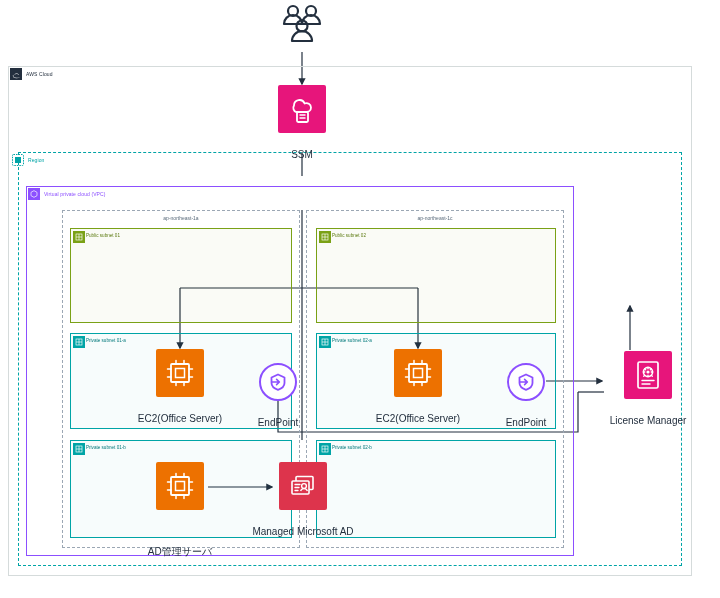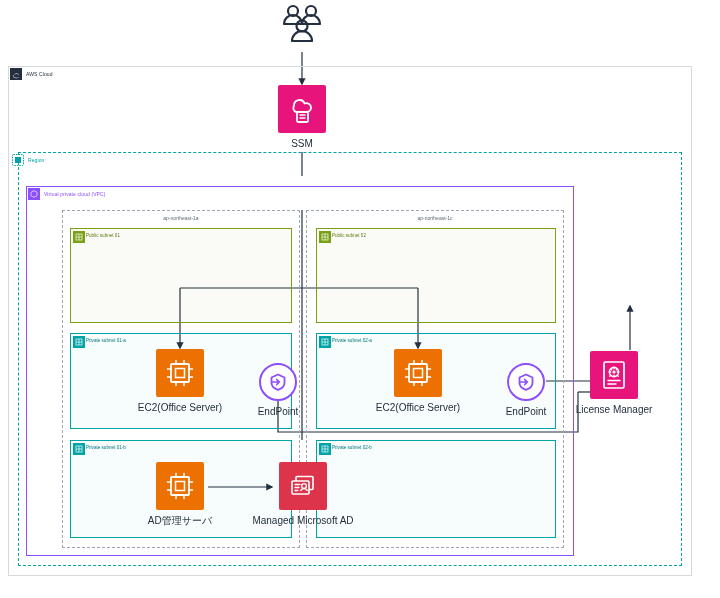--- a/index.html
+++ b/index.html
@@ -114,21 +114,21 @@
   
   .node {
     position: absolute;
     display: flex;
     flex-direction: column;
     align-items: center;
     width: 120px;
     margin-left: -60px;
   }
   .node .caption {
-    margin-top: 5px;
+    margin-top: 16px;
     font-size: 10px;
     line-height: 12px;
     text-align: center;
     color: #232f3e;
     white-space: nowrap;
   }
   .icon-sq {
     width: 48px;
     height: 48px;
     border-radius: 2px;
@@ -346,21 +346,21 @@
   <div class="node" style="left:526px; top:363px;">
     <div class="icon-circle">
       <svg width="20" height="20" viewBox="0 0 20 20">
         <path d="M10 2.5 L16.5 5.5 V11 c0 3.5-3 5.6-6.5 6.8 C6.5 16.6 3.5 14.5 3.5 11 V5.5 z" fill="none" stroke="#8c4fff" stroke-width="1.8" stroke-linejoin="round"></path>
         <path d="M4 10 h7 M8.6 7.4 L11.4 10 L8.6 12.6" fill="none" stroke="#8c4fff" stroke-width="1.6" stroke-linecap="round" stroke-linejoin="round"></path>
       </svg>
     </div>
     <div class="caption">EndPoint</div>
   </div>
 
-  <div class="node" style="left:180px; top:462px;">
+  <div class="node" style="left:180px; top:462px;gap:20px;">
     <div class="icon-sq" style="background:#ed7100;">
       <svg width="34" height="34" viewBox="0 0 34 34">
         <rect x="8" y="8" width="18" height="18" rx="1" fill="none" stroke="#fff" stroke-width="1.8"></rect>
         <rect x="12.5" y="12.5" width="9" height="9" fill="none" stroke="#fff" stroke-width="1.5"></rect>
         <path d="M13 8 V4.5 M21 8 V4.5 M13 26 v3.5 M21 26 v3.5 M8 13 H4.5 M8 21 H4.5 M26 13 h3.5 M26 21 h3.5" stroke="#fff" stroke-width="1.5" stroke-linecap="round"></path>
       </svg>
     </div>
     <div class="caption">AD管理サーバ</div>
   </div>
 
@@ -371,21 +371,21 @@
         <rect x="6" y="12" width="17" height="13" rx="1" fill="#dd344c" stroke="#fff" stroke-width="1.6"></rect>
         <circle cx="18" cy="17" r="2.4" fill="none" stroke="#fff" stroke-width="1.4"></circle>
         <path d="M14.6 22 a3.6 3.6 0 0 1 6.8 0" fill="none" stroke="#fff" stroke-width="1.3"></path>
         <path d="M9 15.5 h5 M9 18.5 h4 M9 21.5 h3" stroke="#fff" stroke-width="1.3" stroke-linecap="round"></path>
       </svg>
     </div>
     <div class="caption">Managed Microsoft AD</div>
   </div>
 
 
-  <div class="node" style="left:614px; top:351px;justify-content:space-between;">
+  <div class="node" style="left:648px; top:351px;justify-content:space-between;">
     <div class="icon-sq" style="background:#e7157b;">
       <svg width="36" height="36" viewBox="0 0 36 36">
         <rect x="8" y="5" width="20" height="26" rx="1.5" fill="none" stroke="#fff" stroke-width="1.7"></rect>
         <circle cx="18" cy="15" r="4.6" fill="none" stroke="#fff" stroke-width="1.6"></circle>
         <path d="M18 10.4 v1.4 M18 18.2 v1.4 M13.4 15 h1.4 M21.2 15 h1.4
                  M14.7 11.7 l1 1 M21.3 18.3 l1 1 M21.3 11.7 l-1 1 M14.7 18.3 l-1 1" stroke="#fff" stroke-width="1.3" stroke-linecap="round"></path>
         <circle cx="18" cy="15" r="1.6" fill="#fff"></circle>
         <path d="M12 23.5 h12 M12 27 h8" stroke="#fff" stroke-width="1.4" stroke-linecap="round"></path>
       </svg>
     </div>

